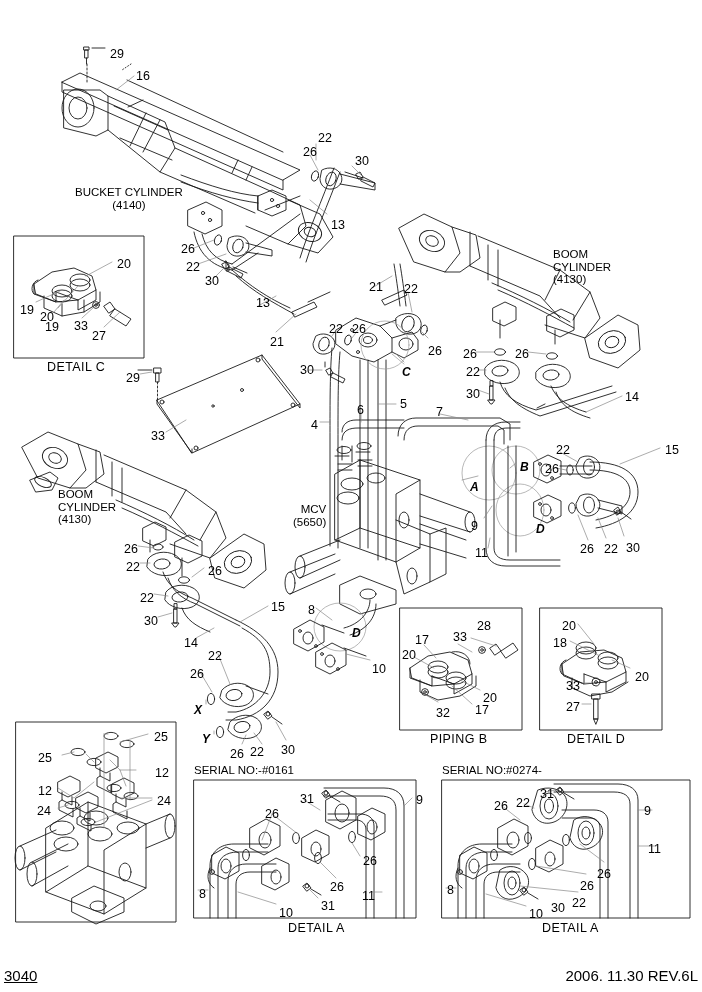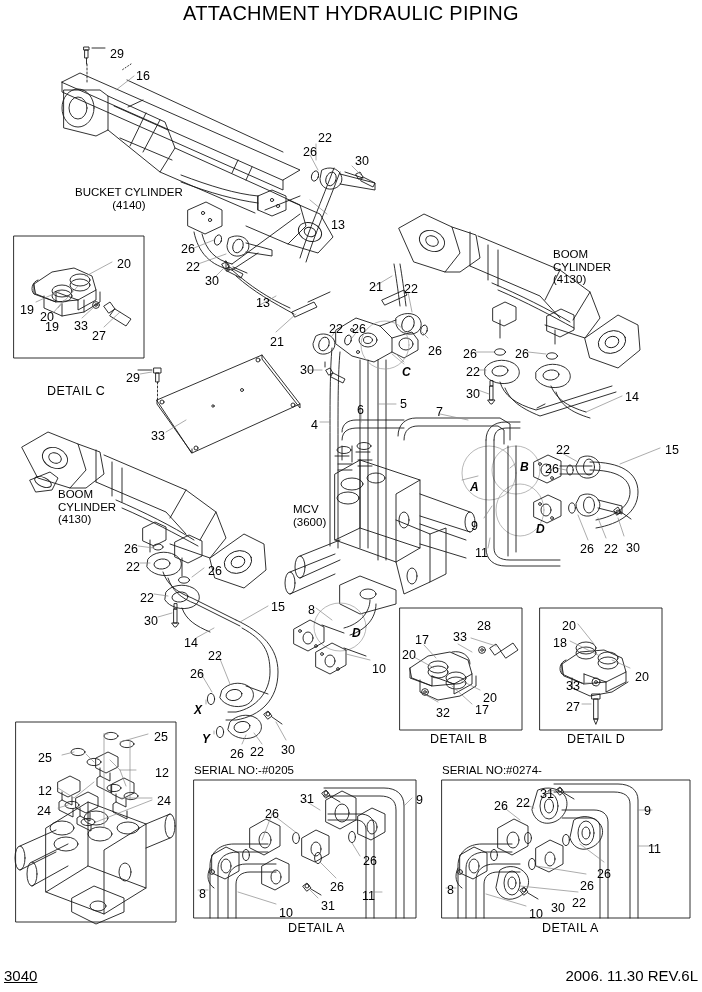--- a/index.html
+++ b/index.html
@@ -17,21 +17,20 @@
   .foot{position:absolute;font-size:15px;bottom:8px;}
   .foot.l{left:4px;text-decoration:underline;}
   .foot.r{right:4px;}
   .cyl{position:absolute;font-size:11.5px;line-height:12.5px;white-space:nowrap;}
 </style>
 </head>
 <body>
 
 <div id="sheet">
 
-  <div class="ttl">ATTACHMENT HYDRAULIC PIPING</div>
 
   <svg id="dwg" viewBox="0 0 702 992">
     <g fill="none" stroke="#1a1a1a" stroke-width="0.9" stroke-linecap="round" stroke-linejoin="round">
 
       <g>
 
         <path d="M84 47 h5 v3 h-5 z M85 50 h3 v8 h-3 z M86.5 58 l0 6"></path>
         <path d="M92 48 h13"></path>
 
         <path d="M62 82 L80 73 L300 170 L283 180 Z"></path>
@@ -763,30 +762,30 @@
     <div>CYLINDER</div>
     <div>(4130)</div>
   </div>
 
   <div class="cyl" style="left:58px;top:488px;">
     <div>BOOM</div>
     <div>CYLINDER</div>
     <div>(4130)</div>
   </div>
 
-  <div class="cyl" style="left:293px;top:503px;">
+  <div class="cyl" style="left:293px;top:503px;text-align:right;">
     <div>MCV</div>
-    <div>(3600)</div>
+    <div>(5650)</div>
   </div>
 
-  <div class="lbl det" style="left:47px;top:361px;margin-top:24px;">DETAIL C</div>
-  <div class="lbl det" style="left:430px;top:733px;">DETAIL B</div>
+  <div class="lbl det" style="left:47px;top:361px;">DETAIL C</div>
+  <div class="lbl det" style="left:430px;top:733px;">PIPING B</div>
   <div class="lbl det" style="left:567px;top:733px;">DETAIL D</div>
   <div class="lbl det" style="left:288px;top:922px;">DETAIL A</div>
   <div class="lbl det" style="left:542px;top:922px;">DETAIL A</div>
 
-  <div class="lbl ser" style="left:194px;top:765px;">SERIAL NO:-#0205</div>
+  <div class="lbl ser" style="left:194px;top:765px;">SERIAL NO:-#0161</div>
   <div class="lbl ser" style="left:442px;top:765px;">SERIAL NO:#0274-</div>
 
   <div class="foot l">3040</div>
   <div class="foot r">2006. 11.30  REV.6L</div>
 
 </div>
 
 </body></html>

